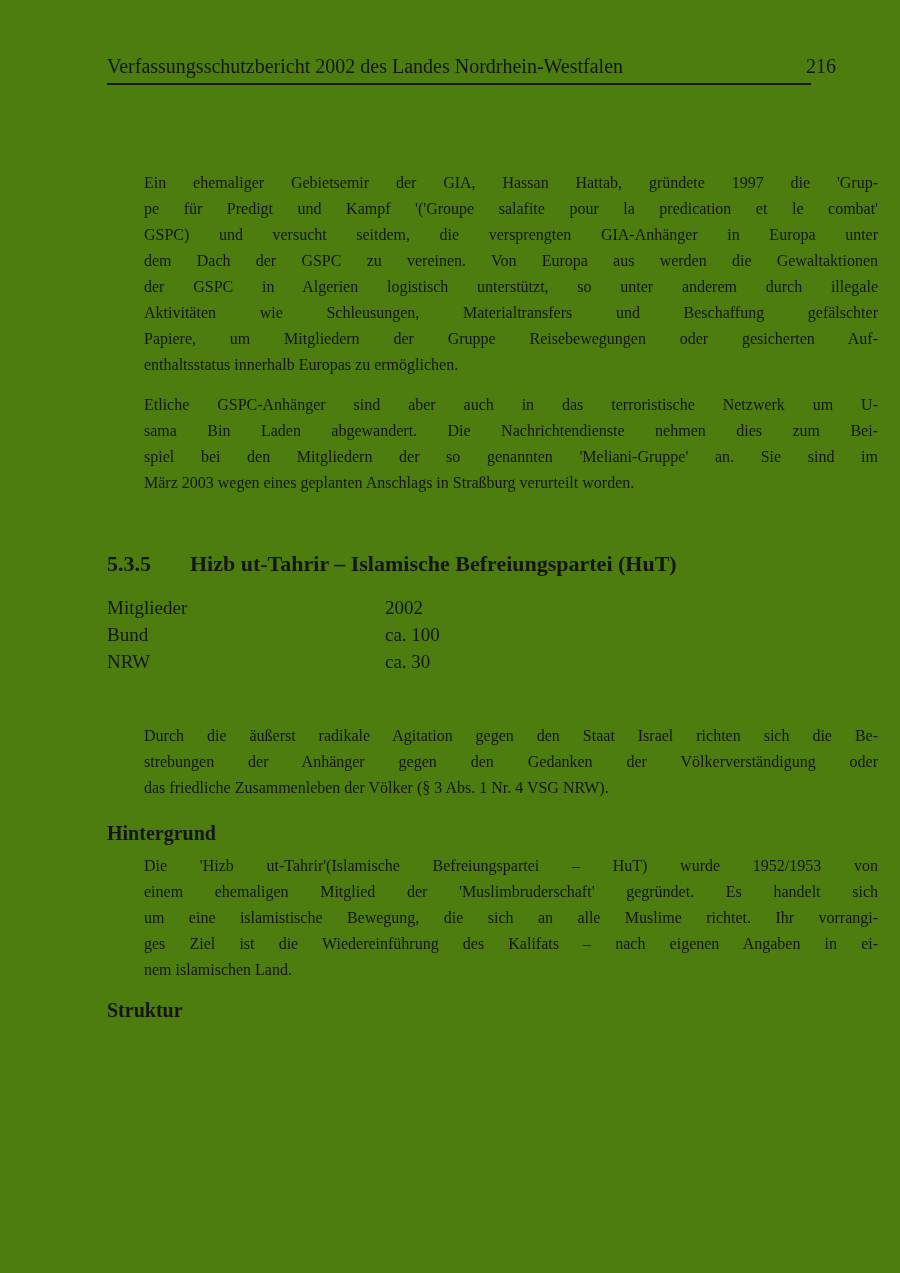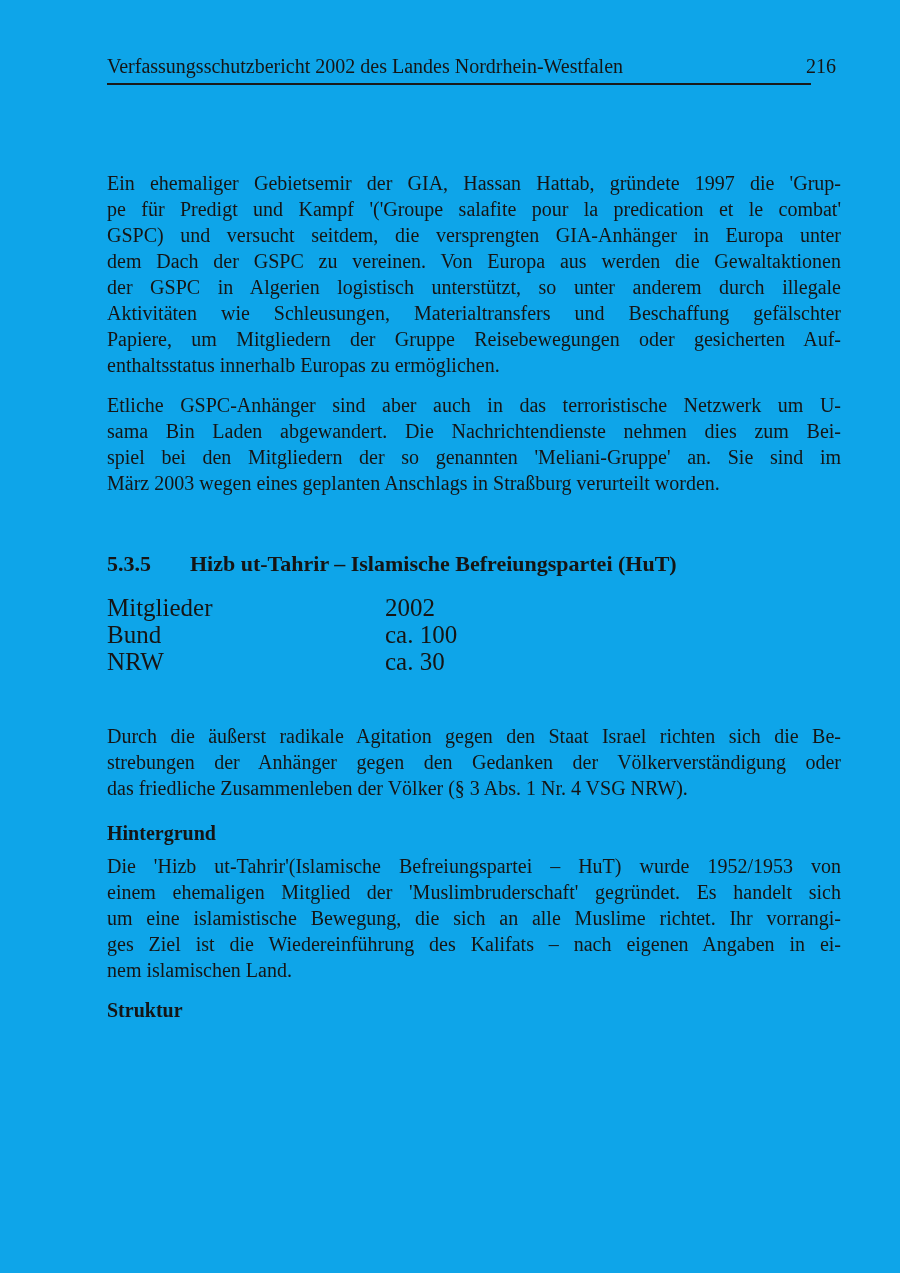--- a/index.html
+++ b/index.html
@@ -4,21 +4,21 @@
 <style>
   html, body {
     margin: 0;
     padding: 0;
     background: #ffffff;
   }
   .page {
     position: relative;
     width: 900px;
     height: 1273px;
-    background: #0ea5e9;
+    background: #4d7c0f;
     color: #151515;
     font-family: "Liberation Serif", serif;
     box-sizing: border-box;
     padding: 53px 59px 0 107px;
     overflow: hidden;
   }
   
   .header {
     position: relative;
     width: 729px;
@@ -33,22 +33,23 @@
   }
   .header-rule {
     width: 704px;
     height: 0;
     border-bottom: 2px solid #1a1a1a;
     margin-top: 4px;
   }
   
   .para {
     width: 734px;
-    font-size: 20px;
+    font-size: 16px;
     line-height: 26px;
+    margin-left: 37px;
   }
   .line {
     text-align: justify;
     text-align-last: justify;
     white-space: normal;
     overflow: hidden;
     height: 26px;
   }
   .line-last {
     text-align: left;
@@ -67,21 +68,21 @@
     line-height: 28px;
     white-space: nowrap;
   }
   .section-number {
     display: inline-block;
     width: 83px;
   }
   
   .info-table {
     margin-top: 16px;
-    font-size: 25px;
+    font-size: 19px;
     line-height: 27px;
   }
   .info-row { display: flex; }
   .info-label {
     width: 278px;
     flex: 0 0 278px;
   }
   .info-value { flex: 1; }
   
   .subheading {

